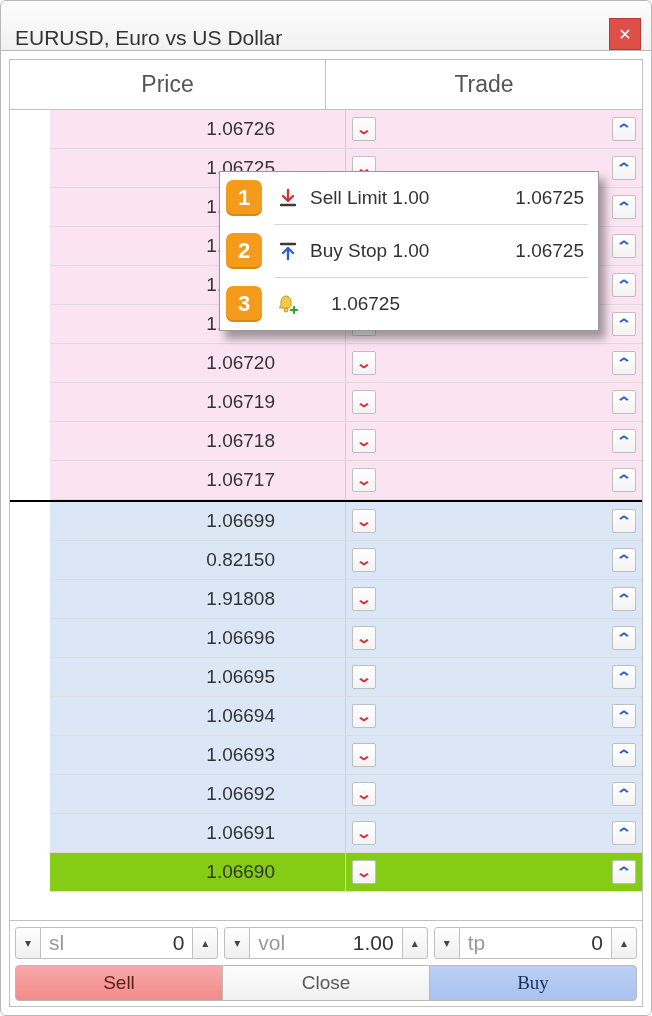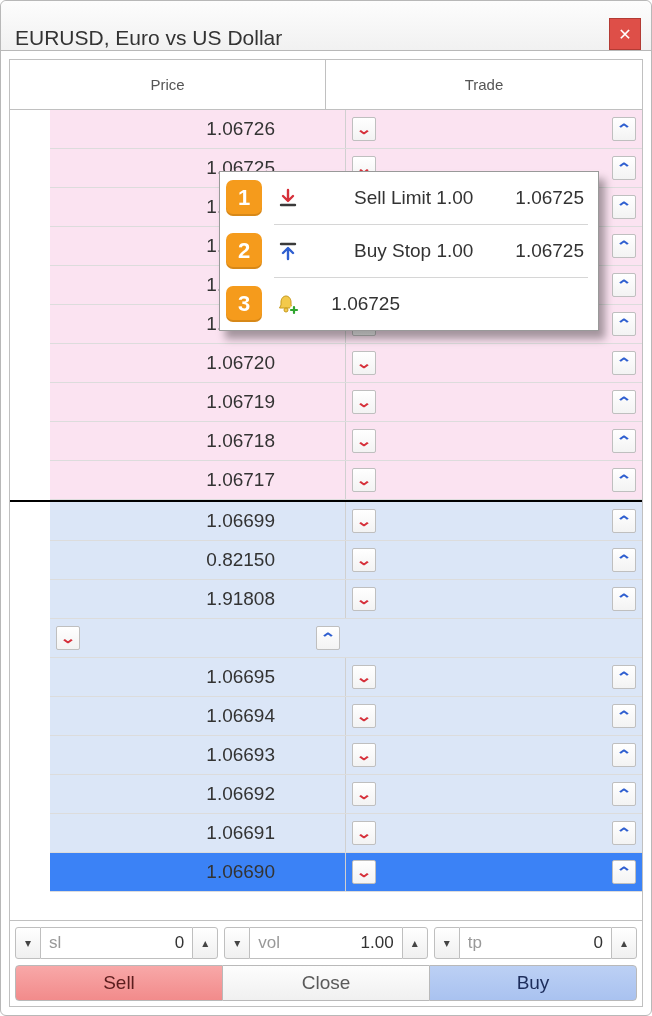--- a/index.html
+++ b/index.html
@@ -51,21 +51,21 @@
     border:1px solid #c0c0c0;
     height:100%;
     display:flex;
     flex-direction:column;
     position:relative;
   }
   .header-row {
     display:flex;
     height:50px;
     border-bottom:1px solid #c0c0c0;
-    font-size:15px;
+    font-size:23px;
     color:#555;
     background:#fff;
   }
   .header-row > div {
     display:flex;align-items:center;justify-content:center;
   }
   .col-price-h { width:50%; border-right:1px solid #c0c0c0;}
   .col-trade-h { width:50%; }
   .rows {
     flex:1 1 auto;
@@ -73,21 +73,21 @@
   }
   .row {
     display:flex;
     height:39px;
     border-bottom:1px solid #dcdcdc;
     align-items:center;
     margin-left:40px;
   }
   .row.ask { background:#fbe3f1; }
   .row.bid { background:#dbe6f7; }
-  .row.white { background:#3b82f6; }
+  .row.white { background:#84cc16; }
   .separator {
     height:0;
     border-top:2px solid #000;
   }
   .price-cell {
     width:50%;
     border-right:1px solid #d0d0d0;
     text-align:center;
     font-size:19px;
     color:#333;
@@ -138,21 +138,21 @@
     cursor:pointer;
   }
   .spin-btn.left{border-radius:3px 0 0 3px;}
   .spin-btn.right{border-radius:0 3px 3px 0;}
   .spin-input {
     flex:1;
     border:1px solid #bfbfbf;
     border-left:none;border-right:none;
     display:flex;align-items:center;
     padding:3px 8px;
-    font-size:17px;
+    font-size:21px;
     color:#888;
     background:#fff;
     justify-content:space-between;
   }
   .spin-input .ph { color:#999; }
   .spin-input .val { color:#333; }
   .action-row {
     display:flex;
     gap:0;
     justify-content:center;
@@ -160,21 +160,21 @@
   .action-btn {
     flex:1;
     height:36px;
     display:flex;align-items:center;justify-content:center;
     font-size:19px;
     border:1px solid #b9b9b9;
     cursor:pointer;
   }
   .action-sell { background:linear-gradient(#f8a8a8,#f28b8b); color:#5b1d1d; border-radius:4px 0 0 4px;}
   .action-close { background:linear-gradient(#fdfdfd,#f0f0f0); color:#5a5a5a; border-left:none;border-right:none;}
-  .action-buy { background:linear-gradient(#bcd0f4,#a9c2f0); color:#1d2d5b; border-radius:0 4px 4px 0;}
+  .action-buy { background:linear-gradient(#bcd0f4,#a9c2f0); color:#1d2d5b; border-radius:0 4px 4px 0;font-family:Liberation Serif, serif;}
   
   .popup {
     position:absolute;
     left:218px;
     top:120px;
     width:380px;
     background:#fff;
     border:1px solid #999;
     box-shadow:6px 8px 8px rgba(0,0,0,0.35);
     z-index:10;
@@ -197,21 +197,21 @@
     font-weight:600;
     font-size:22px;
     display:flex;align-items:center;justify-content:center;
     margin-right:4px;
     box-shadow:inset 0 -2px 0 rgba(0,0,0,.12);
   }
   .popup-icon {
     width:24px;height:24px;
     display:flex;align-items:center;justify-content:center;
   }
-  .popup-label { flex:1;margin-left:44px; }
+  .popup-label { flex:1; }
   .popup-price { color:#333; width:90px; text-align:right;}
 </style>
 </head>
 <body>
 
 <div class="window">
   <div class="titlebar">
     <div class="title">EURUSD, Euro vs US Dollar</div>
     <div class="close-btn">
       <span>✕</span>
@@ -368,20 +368,21 @@
           <div class="trade-cell">
             <div class="mini-btn">
                 <span class="red-chev">⌄</span>
               </div>
             <div class="mini-btn">
                 <span class="blue-chev">⌃</span>
               </div>
           </div>
         </div>
         <div class="row bid">
+          <div class="price-cell">1.06696</div>
           <div class="trade-cell">
             <div class="mini-btn">
                 <span class="red-chev">⌄</span>
               </div>
             <div class="mini-btn">
                 <span class="blue-chev">⌃</span>
               </div>
           </div>
         </div>
         <div class="row bid">

